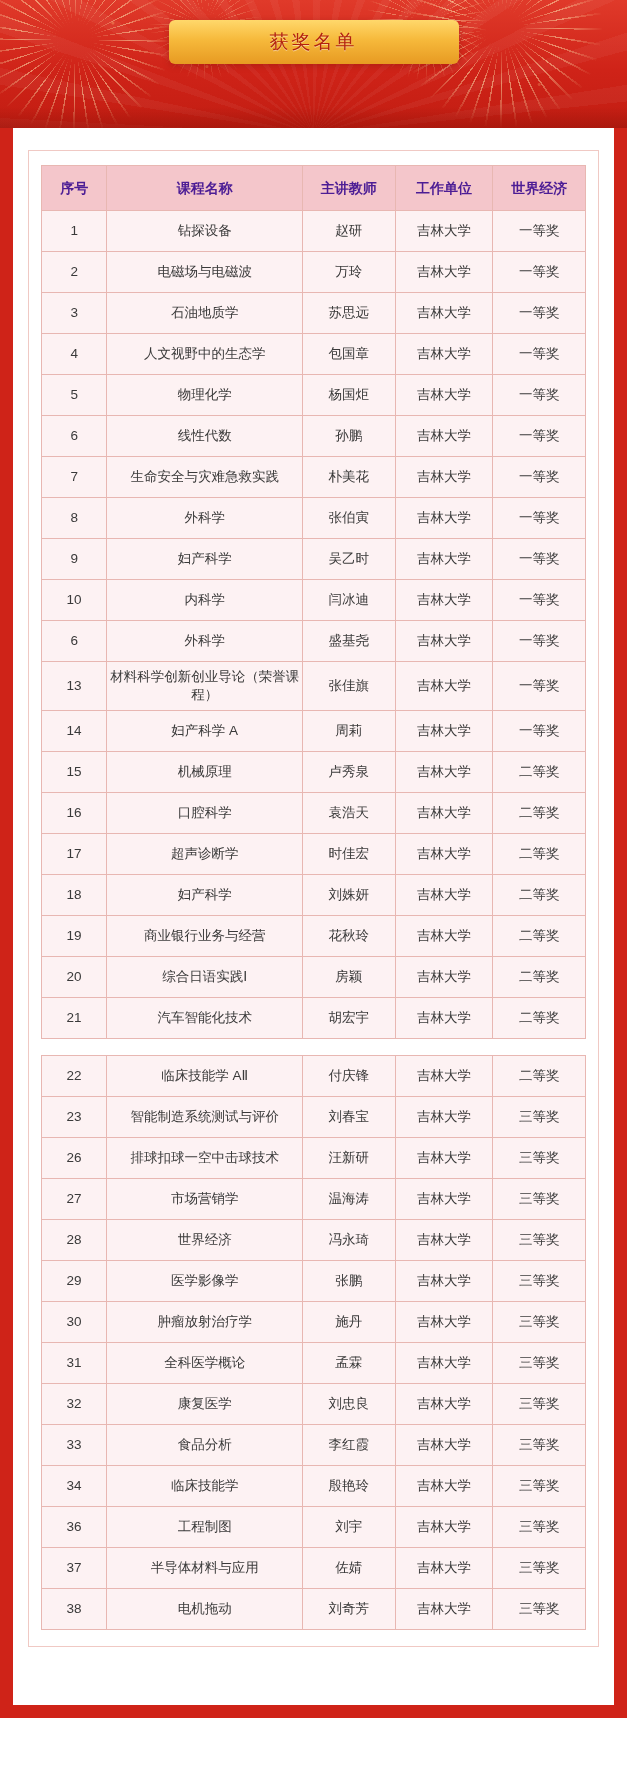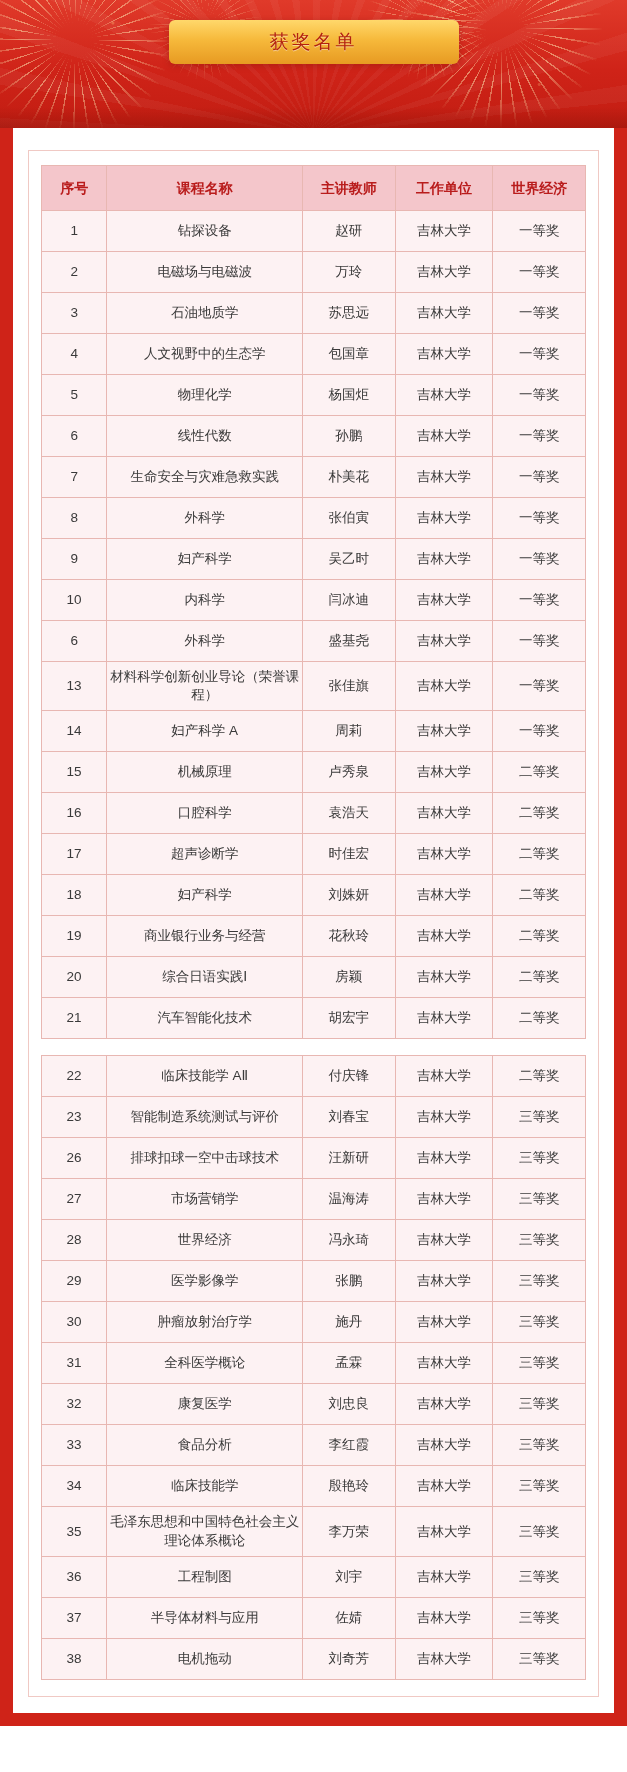--- a/index.html
+++ b/index.html
@@ -128,21 +128,21 @@
     border: 1px solid #e8b7b2;
     text-align: center;
     vertical-align: middle;
     font-size: 13.5px;
     color: #3a3a3a;
     padding: 6px 2px;
     line-height: 1.35;
   }
   table.award-table thead th {
     background: #f4c6cb;
-    color: #b91c1c;
+    color: #4c1d95;
     font-weight: bold;
     height: 32px;
     font-size: 14px;
   }
   table.award-table tbody td {
     background: #fdf2f3;
     height: 28px;
   }
   col.c-index { width: 12%; }
   col.c-course { width: 36%; }
@@ -421,27 +421,20 @@
               <td>三等奖</td>
             </tr>
             <tr>
               <td>34</td>
               <td>临床技能学</td>
               <td>殷艳玲</td>
               <td>吉林大学</td>
               <td>三等奖</td>
             </tr>
             <tr>
-              <td>35</td>
-              <td class="two-line">毛泽东思想和中国特色社会主义理论体系概论</td>
-              <td>李万荣</td>
-              <td>吉林大学</td>
-              <td>三等奖</td>
-            </tr>
-            <tr>
               <td>36</td>
               <td>工程制图</td>
               <td>刘宇</td>
               <td>吉林大学</td>
               <td>三等奖</td>
             </tr>
             <tr>
               <td>37</td>
               <td>半导体材料与应用</td>
               <td>佐婧</td>

